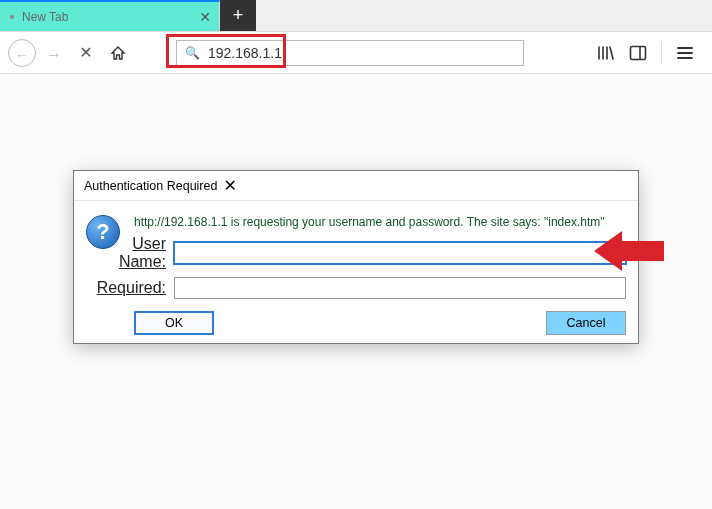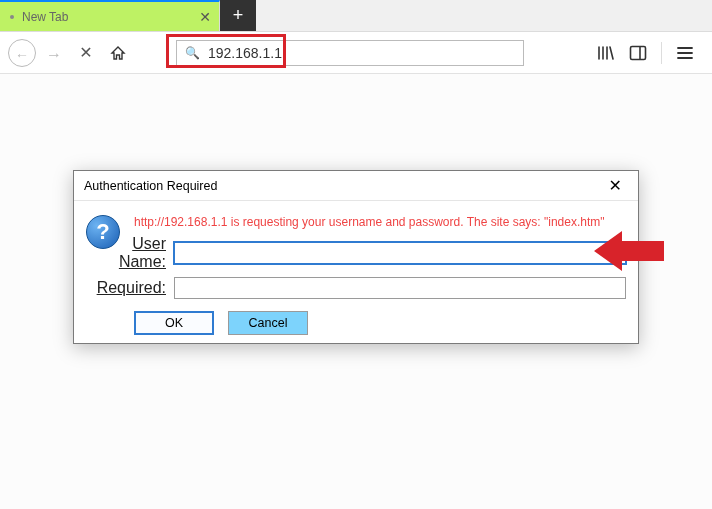--- a/index.html
+++ b/index.html
@@ -1,20 +1,20 @@
 <!DOCTYPE html>
 <html><head>
 <meta charset="utf-8">
 <style>
   * { box-sizing: border-box; margin: 0; padding: 0; font-family: "Segoe UI", Tahoma, sans-serif; }
   body { width: 712px; height: 509px; background: #fcfcfc; position: relative; overflow: hidden; }
 
   
   .tabstrip { height: 32px; background: #f0f0f0; display: flex; align-items: stretch; border-bottom: 1px solid #dcdcdc; }
-  .tab { width: 220px; background: #bef264; border-top: 2px solid #0a84ff; display: flex; align-items: center; padding: 0 10px; font-size: 12px; color: #666; border-right: 1px solid #dcdcdc; position: relative; }
+  .tab { width: 220px; background: #5eead4; border-top: 2px solid #0a84ff; display: flex; align-items: center; padding: 0 10px; font-size: 12px; color: #666; border-right: 1px solid #dcdcdc; position: relative; }
   .tab .dot { width: 4px; height: 4px; border-radius: 50%; background: #888; margin-right: 8px; }
   .tab .tab-close { position: absolute; right: 8px; font-size: 14px; color: #555; cursor: pointer; }
   .newtab { width: 36px; background: #323232; color: #fff; display: flex; align-items: center; justify-content: center; font-size: 18px; cursor: pointer; }
 
   
   .navbar { height: 42px; display: flex; align-items: center; padding: 0 8px; gap: 4px; border-bottom: 1px solid #e2e2e2; background: #fff; }
   .nav-btn { width: 28px; height: 28px; display: flex; align-items: center; justify-content: center; color: #555; font-size: 16px; border-radius: 2px; }
   .nav-btn.circle { border: 1px solid #bbb; border-radius: 50%; font-size: 14px; }
   .nav-btn.disabled { color: #bbb; }
   .addr-wrap { position: relative; margin-left: 40px; }
@@ -22,30 +22,30 @@
   .addrbar { width: 348px; height: 26px; border: 1px solid #bbb; background: #fff; display: flex; align-items: center; padding: 0 8px; font-size: 14px; color: #333; }
   .addrbar .mag { color: #c75; font-size: 12px; margin-right: 8px; }
   .navbar .spacer { flex: 1; }
   .right-icons { display: flex; gap: 10px; align-items: center; padding-right: 8px; }
   .right-icons .divider { width: 1px; height: 22px; background: #ddd; margin: 0 2px; }
   .ri { width: 22px; height: 22px; display: flex; align-items: center; justify-content: center; color: #444; }
 
   
   .dialog-mask { position: absolute; left: 0; right: 0; top: 75px; bottom: 0; display: flex; justify-content: center; }
   .dialog { margin-top: 95px; width: 566px; background: #fff; border: 1px solid #7a7a7a; box-shadow: 0 4px 18px rgba(0,0,0,0.25); height: 174px; position: relative; }
-  .dlg-title { height: 30px; display: flex; align-items: center; justify-content: space-between; padding: 0 10px; font-size: 12.5px; border-bottom: 1px solid #e5e5e5; }
+  .dlg-title { height: 30px; display: flex; align-items: center; padding: 0 10px; font-size: 12.5px; border-bottom: 1px solid #e5e5e5; }
   .dlg-close { font-size: 16px; cursor: pointer; padding: 2px 6px; }
   .dlg-body { display: flex; padding: 12px 12px 4px 12px; gap: 14px; }
   .qicon { width: 34px; height: 34px; border-radius: 50%; background: radial-gradient(circle at 30% 30%, #6cb3f2, #1a5fb4); color: #fff; display: flex; align-items: center; justify-content: center; font-size: 22px; font-weight: bold; border: 1px solid #145293; flex-shrink: 0; margin-top: 2px; }
-  .dlg-msg { font-size: 12px; color: #ef4444; margin-bottom: 3px; padding-top: 2px; }
+  .dlg-msg { font-size: 12px; color: #14532d; margin-bottom: 3px; padding-top: 2px; }
   .form-rows { display: grid; grid-template-columns: 80px 1fr; row-gap: 6px; column-gap: 8px; align-items: center; margin-left: -48px; margin-top: 6px; }
   .form-rows label { font-size: 16px; text-align: right; color: #222; text-decoration: underline; }
   .form-rows input { height: 22px; border: 1px solid #9a9a9a; padding: 0 4px; font-size: 12px; }
   .form-rows input.focus { outline: 2px solid #2f7bd1; outline-offset: -1px; }
-  .dlg-buttons { display: flex; justify-content: flex-start; gap: 14px; margin-top: 12px; }
+  .dlg-buttons { display: flex; justify-content: space-between; gap: 14px; margin-top: 12px; }
   .dlg-buttons button { width: 80px; height: 24px; font-size: 12.5px; border: 1px solid #9a9a9a; background: #7dd3fc; cursor: pointer; }
   .dlg-buttons button.primary { border: 2px solid #2f7bd1; background: #fafcff; }
 
   
   .redarrow { position: absolute; right: -28px; top: 56px; pointer-events: none; }
 </style>
 </head>
 <body>
 
 <div class="tabstrip">

